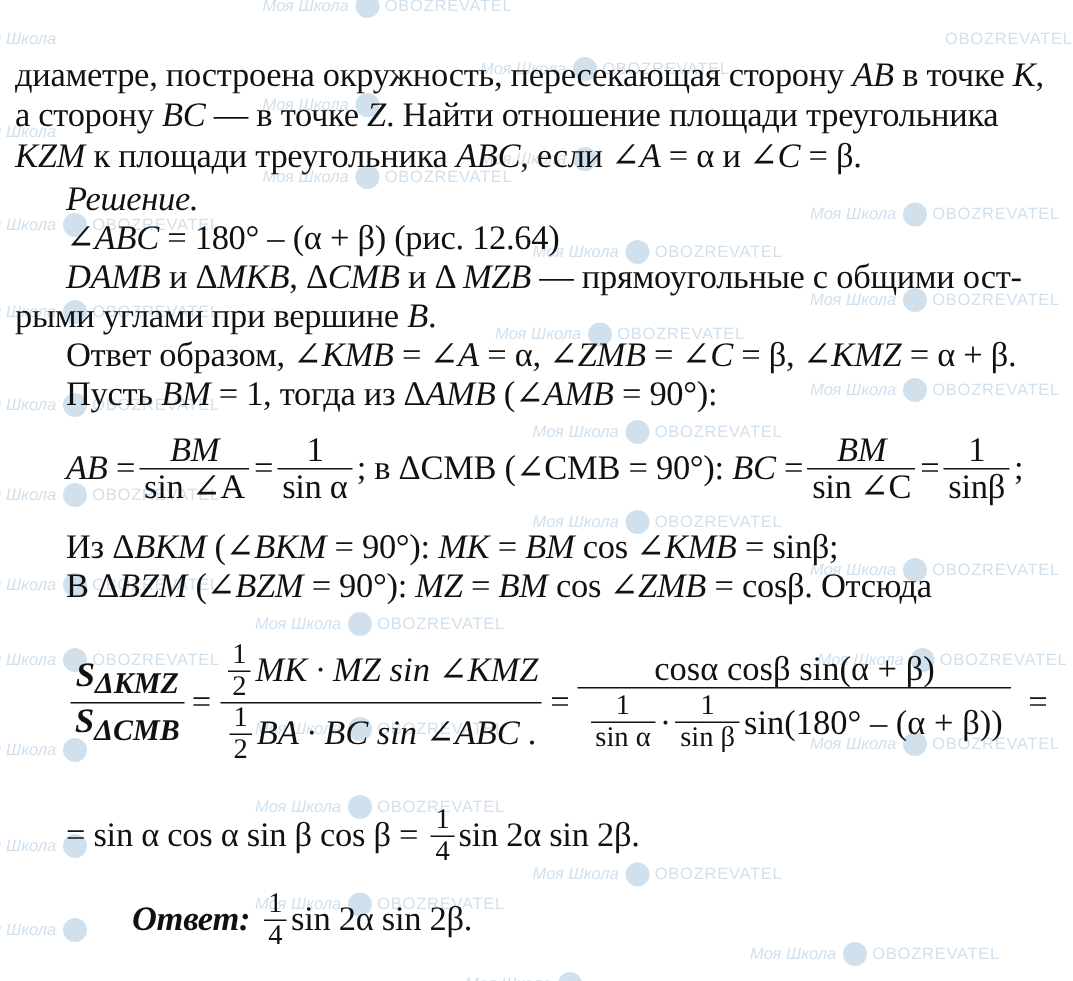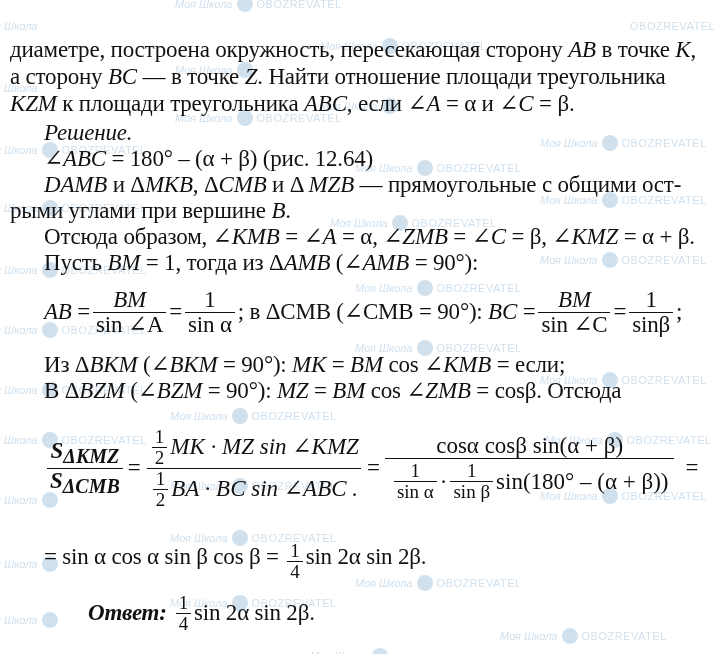--- a/index.html
+++ b/index.html
@@ -201,21 +201,21 @@
   </div>
 
   <div class="line" style="left:44px;top:172px;">
     <span class="i">DAMB</span><span> и Δ</span><span class="i">MKB</span><span>, Δ</span><span class="i">CMB</span><span> и Δ </span><span class="i">MZB</span><span> — прямоугольные с общими ост-</span>
   </div>
   <div class="line" style="left:10px;top:198px;">
     <span>рыми углами при вершине </span><span class="i">B</span><span>.</span>
   </div>
 
   <div class="line" style="left:44px;top:224px;">
-    <span>Отсюда образом, ∠</span><span class="i">KMB</span><span> = ∠</span><span class="i">A</span><span> = α, ∠</span><span class="i">ZMB</span><span> = ∠</span><span class="i">C</span><span> = β, ∠</span><span class="i">KMZ</span><span> = α + β.</span>
+    <span>Ответ образом, ∠</span><span class="i">KMB</span><span> = ∠</span><span class="i">A</span><span> = α, ∠</span><span class="i">ZMB</span><span> = ∠</span><span class="i">C</span><span> = β, ∠</span><span class="i">KMZ</span><span> = α + β.</span>
   </div>
 
   <div class="line" style="left:44px;top:250px;">
     <span>Пусть </span><span class="i">BM</span><span> = 1, тогда из Δ</span><span class="i">AMB</span><span> (∠</span><span class="i">AMB</span><span> = 90°):</span>
   </div>
 
   <div class="line" style="left:44px;top:287px;line-height:50px;display:flex;align-items:center;">
     <span class="i">AB</span>
     <span>&nbsp;=</span>
     <span class="frac">
@@ -236,21 +236,21 @@
       </span>
     <span>=</span>
     <span class="frac">
         <span class="num">1</span>
         <span class="den">sinβ</span>
       </span>
     <span>;</span>
   </div>
 
   <div class="line" style="left:44px;top:352px;">
-    <span>Из Δ</span><span class="i">BKM</span><span> (∠</span><span class="i">BKM</span><span> = 90°): </span><span class="i">MK</span><span> = </span><span class="i">BM</span><span> cos ∠</span><span class="i">KMB</span><span> = если;</span>
+    <span>Из Δ</span><span class="i">BKM</span><span> (∠</span><span class="i">BKM</span><span> = 90°): </span><span class="i">MK</span><span> = </span><span class="i">BM</span><span> cos ∠</span><span class="i">KMB</span><span> = sinβ;</span>
   </div>
   <div class="line" style="left:44px;top:378px;">
     <span>В Δ</span><span class="i">BZM</span><span> (∠</span><span class="i">BZM</span><span> = 90°): </span><span class="i">MZ</span><span> = </span><span class="i">BM</span><span> cos ∠</span><span class="i">ZMB</span><span> = cosβ. Отсюда</span>
   </div>
 
   <div style="position:absolute;left:44px;top:418px;width:670px;height:100px;display:flex;align-items:center;font-size:23px;">
     <span class="frac">
       <span class="num i b"><span>S</span><span class="sub">ΔKMZ</span></span>
       <span class="den i b"><span>S</span><span class="sub">ΔCMB</span></span>
     </span>
@@ -283,21 +283,21 @@
         <span class="frac small-frac">
             <span class="num">1</span>
             <span class="den">sin β</span>
           </span>
         <span>sin(180° – (α + β))</span>
       </span>
     </span>
     <span style="margin-left:8px;">=</span>
   </div>
 
-  <div class="line" style="left:44px;top:532px;line-height:50px;display:flex;align-items:flex-end;">
+  <div class="line" style="left:44px;top:532px;line-height:50px;display:flex;align-items:center;">
     <span style="white-space:pre;">= sin α cos α sin β cos β = </span>
     <span class="frac small-frac">
         <span class="num">1</span>
         <span class="den">4</span>
       </span>
     <span> sin 2α sin 2β.</span>
   </div>
 
   <div class="line" style="left:44px;top:588px;line-height:50px;display:flex;align-items:center;">
     <span class="i b" style="margin-right:6px;margin-left:44px;">Ответ:</span>

